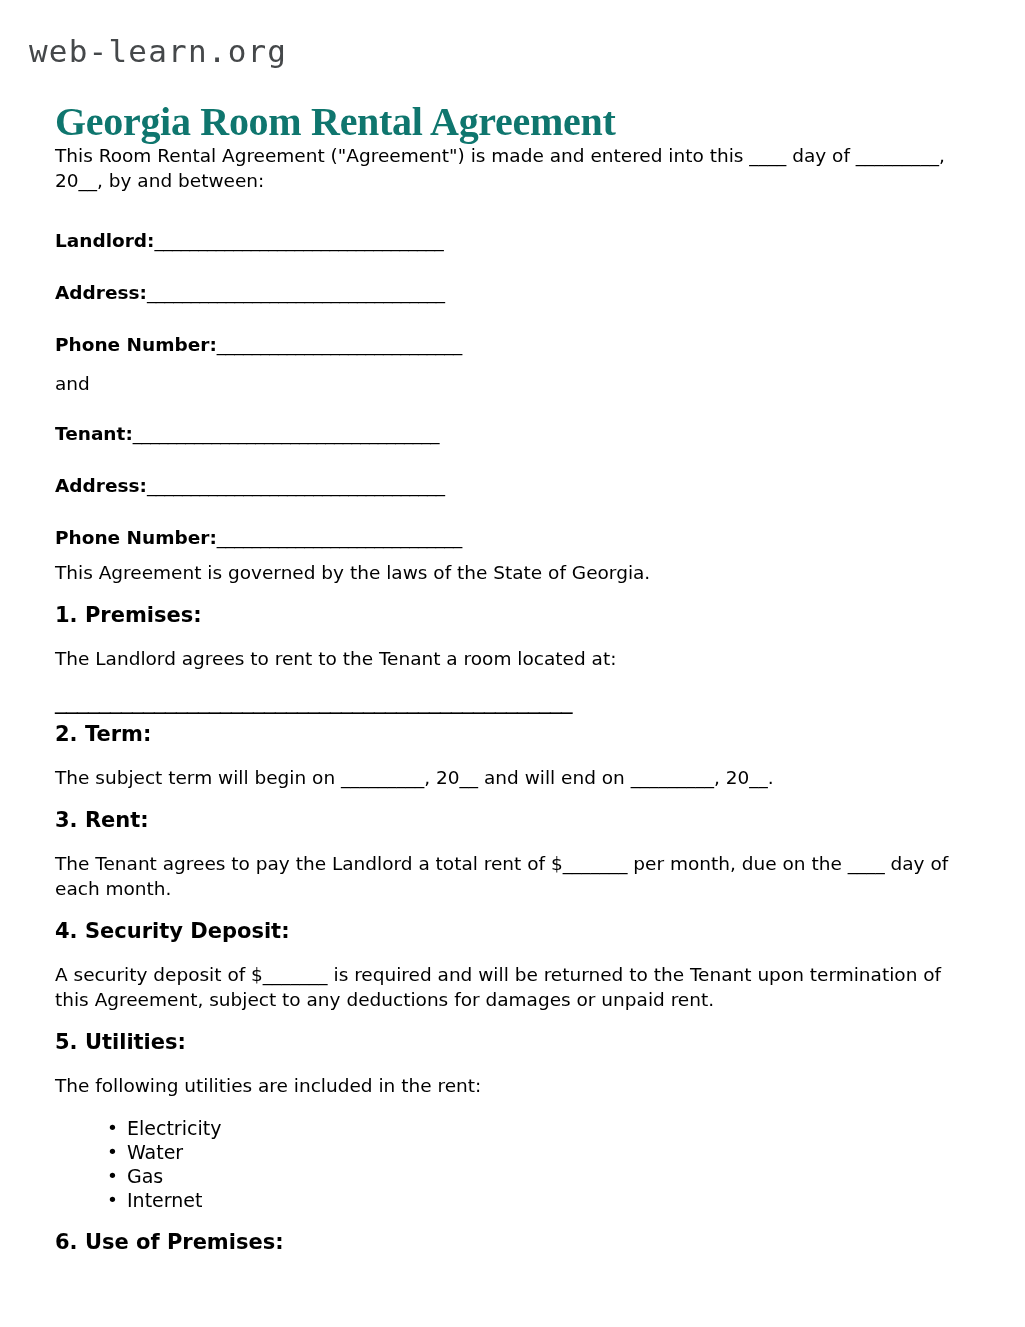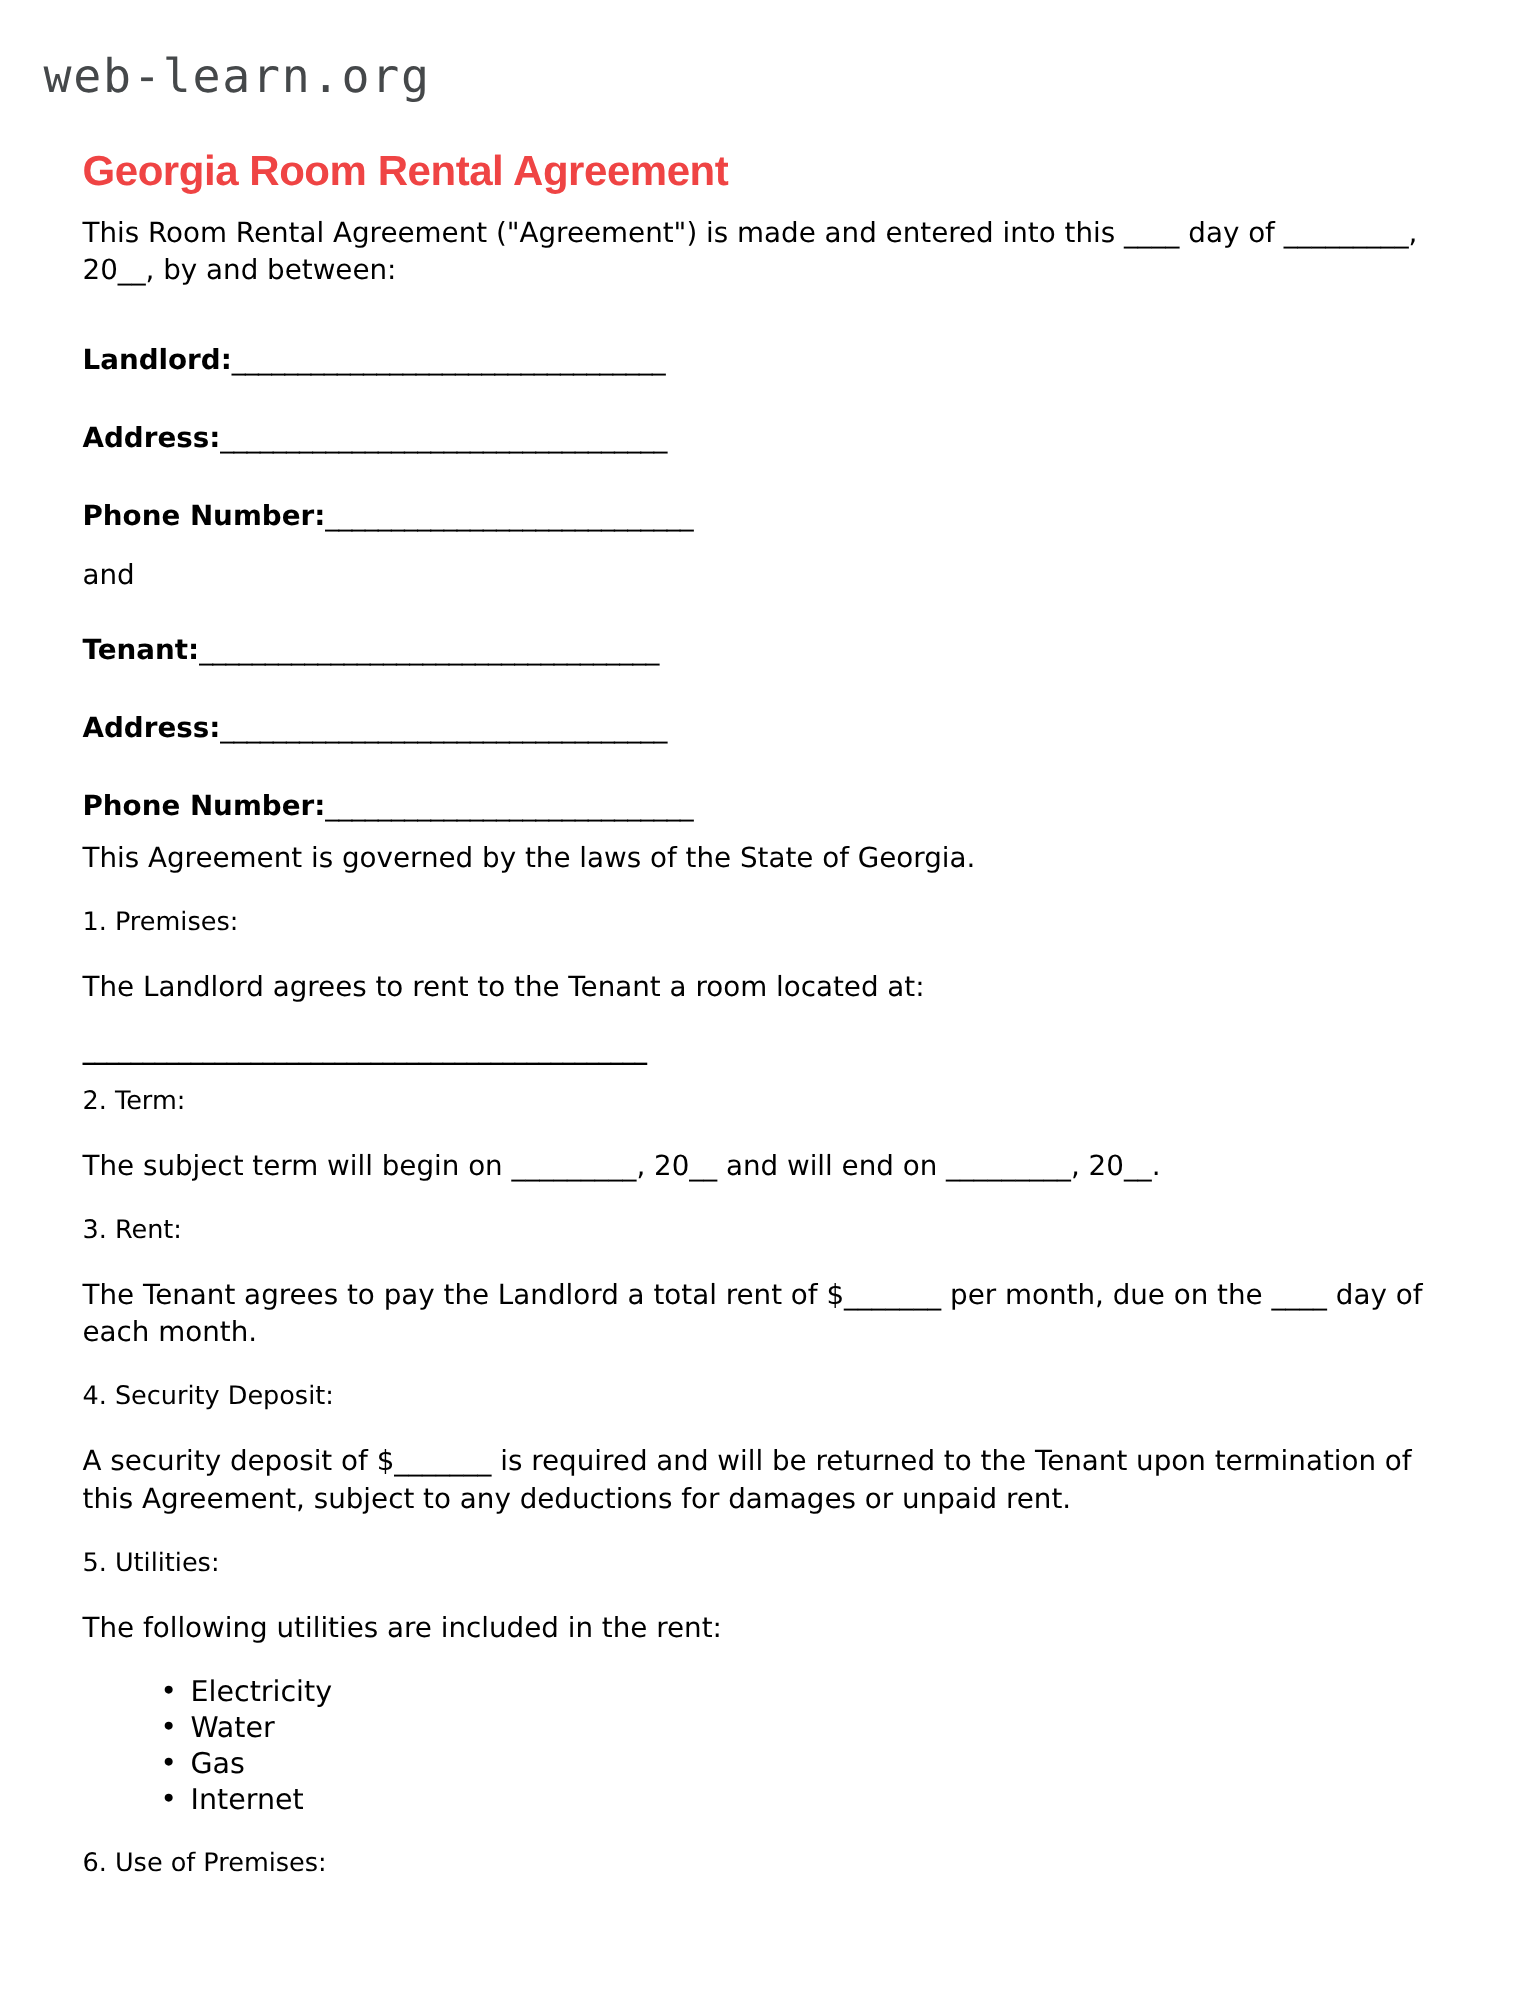--- a/index.html
+++ b/index.html
@@ -34,26 +34,26 @@
     font-size: 31px;
     line-height: 36px;
     letter-spacing: 1.2px;
     color: #45484a;
     white-space: nowrap;
   }
   .doc-title {
     position: absolute;
     left: 55px;
     top: 71px;
-    font-family: Liberation Sans, sans-serif;
+    font-family: Liberation Serif, serif;
     font-weight: bold;
-    font-size: 28px;
+    font-size: 40px;
     line-height: 48px;
     letter-spacing: -0.3px;
-    color: #ef4444;
+    color: #0f766e;
     white-space: nowrap;
   }
 
   
   .content {
     position: absolute;
     left: 55px;
     top: 143px;
     width: 915px;
   }
@@ -80,31 +80,30 @@
   .field-label {
     font-weight: bold;
   }
   .blank {
     font-weight: normal;
     letter-spacing: -0.5px;
   }
 
   h2.section-head {
     margin: 0;
-    font-size: 17px;
+    font-size: 21px;
     line-height: 25px;
-    font-weight: normal;
+    font-weight: bold;
   }
 
   .rule-line {
-    font-size: 17px;
+    font-size: 23px;
     line-height: 25px;
     letter-spacing: -0.5px;
     white-space: nowrap;
-    font-weight: bold;
   }
 
   ul.util-list {
     margin: 0;
     padding: 0 0 0 52px;
     list-style: none;
   }
   ul.util-list li {
     position: relative;
     font-size: 19px;

